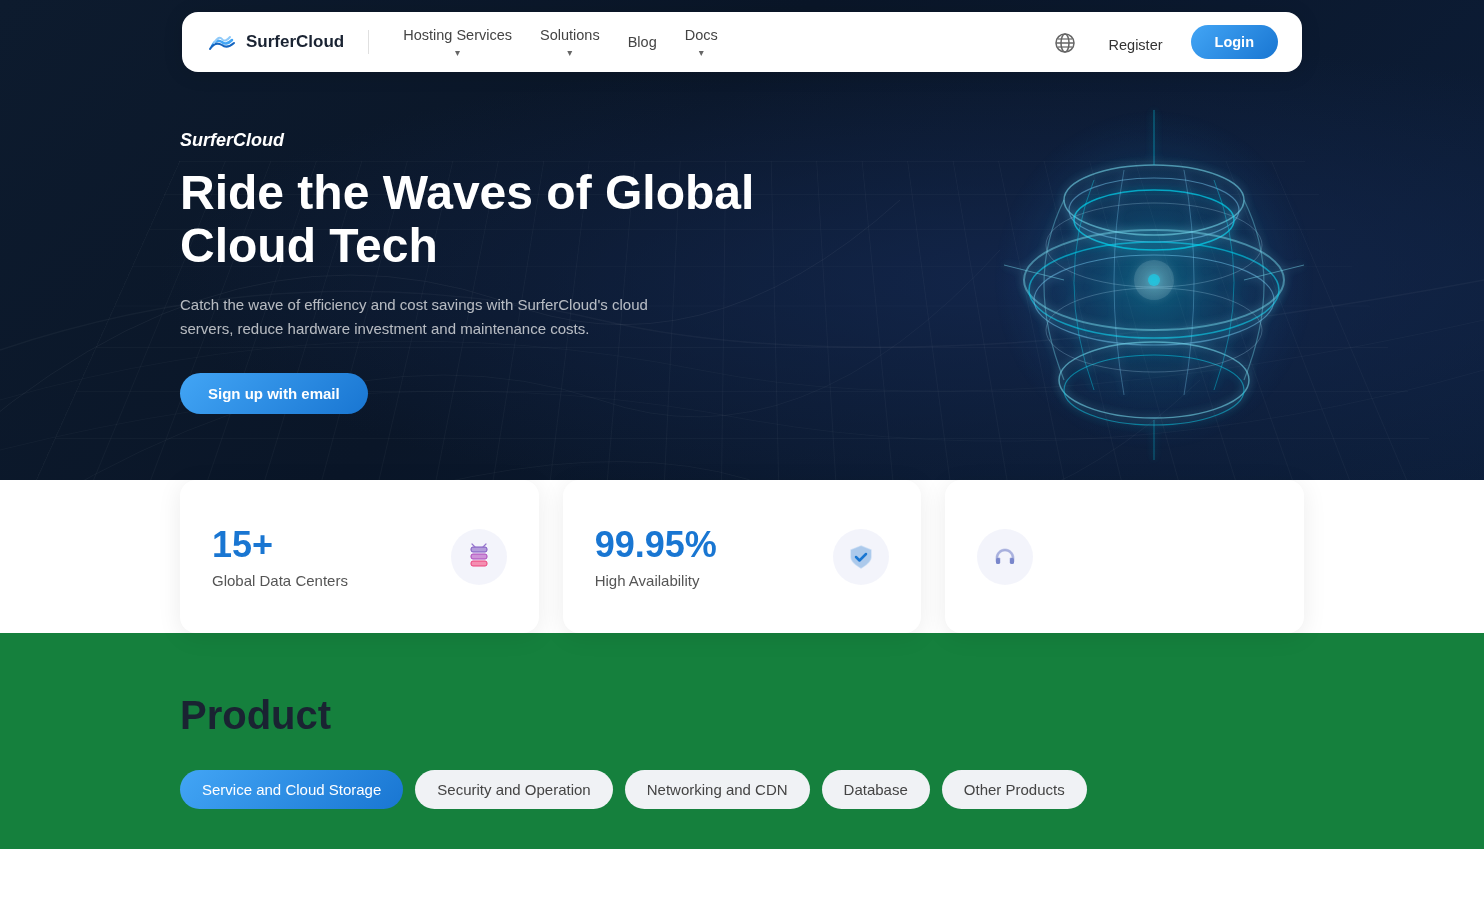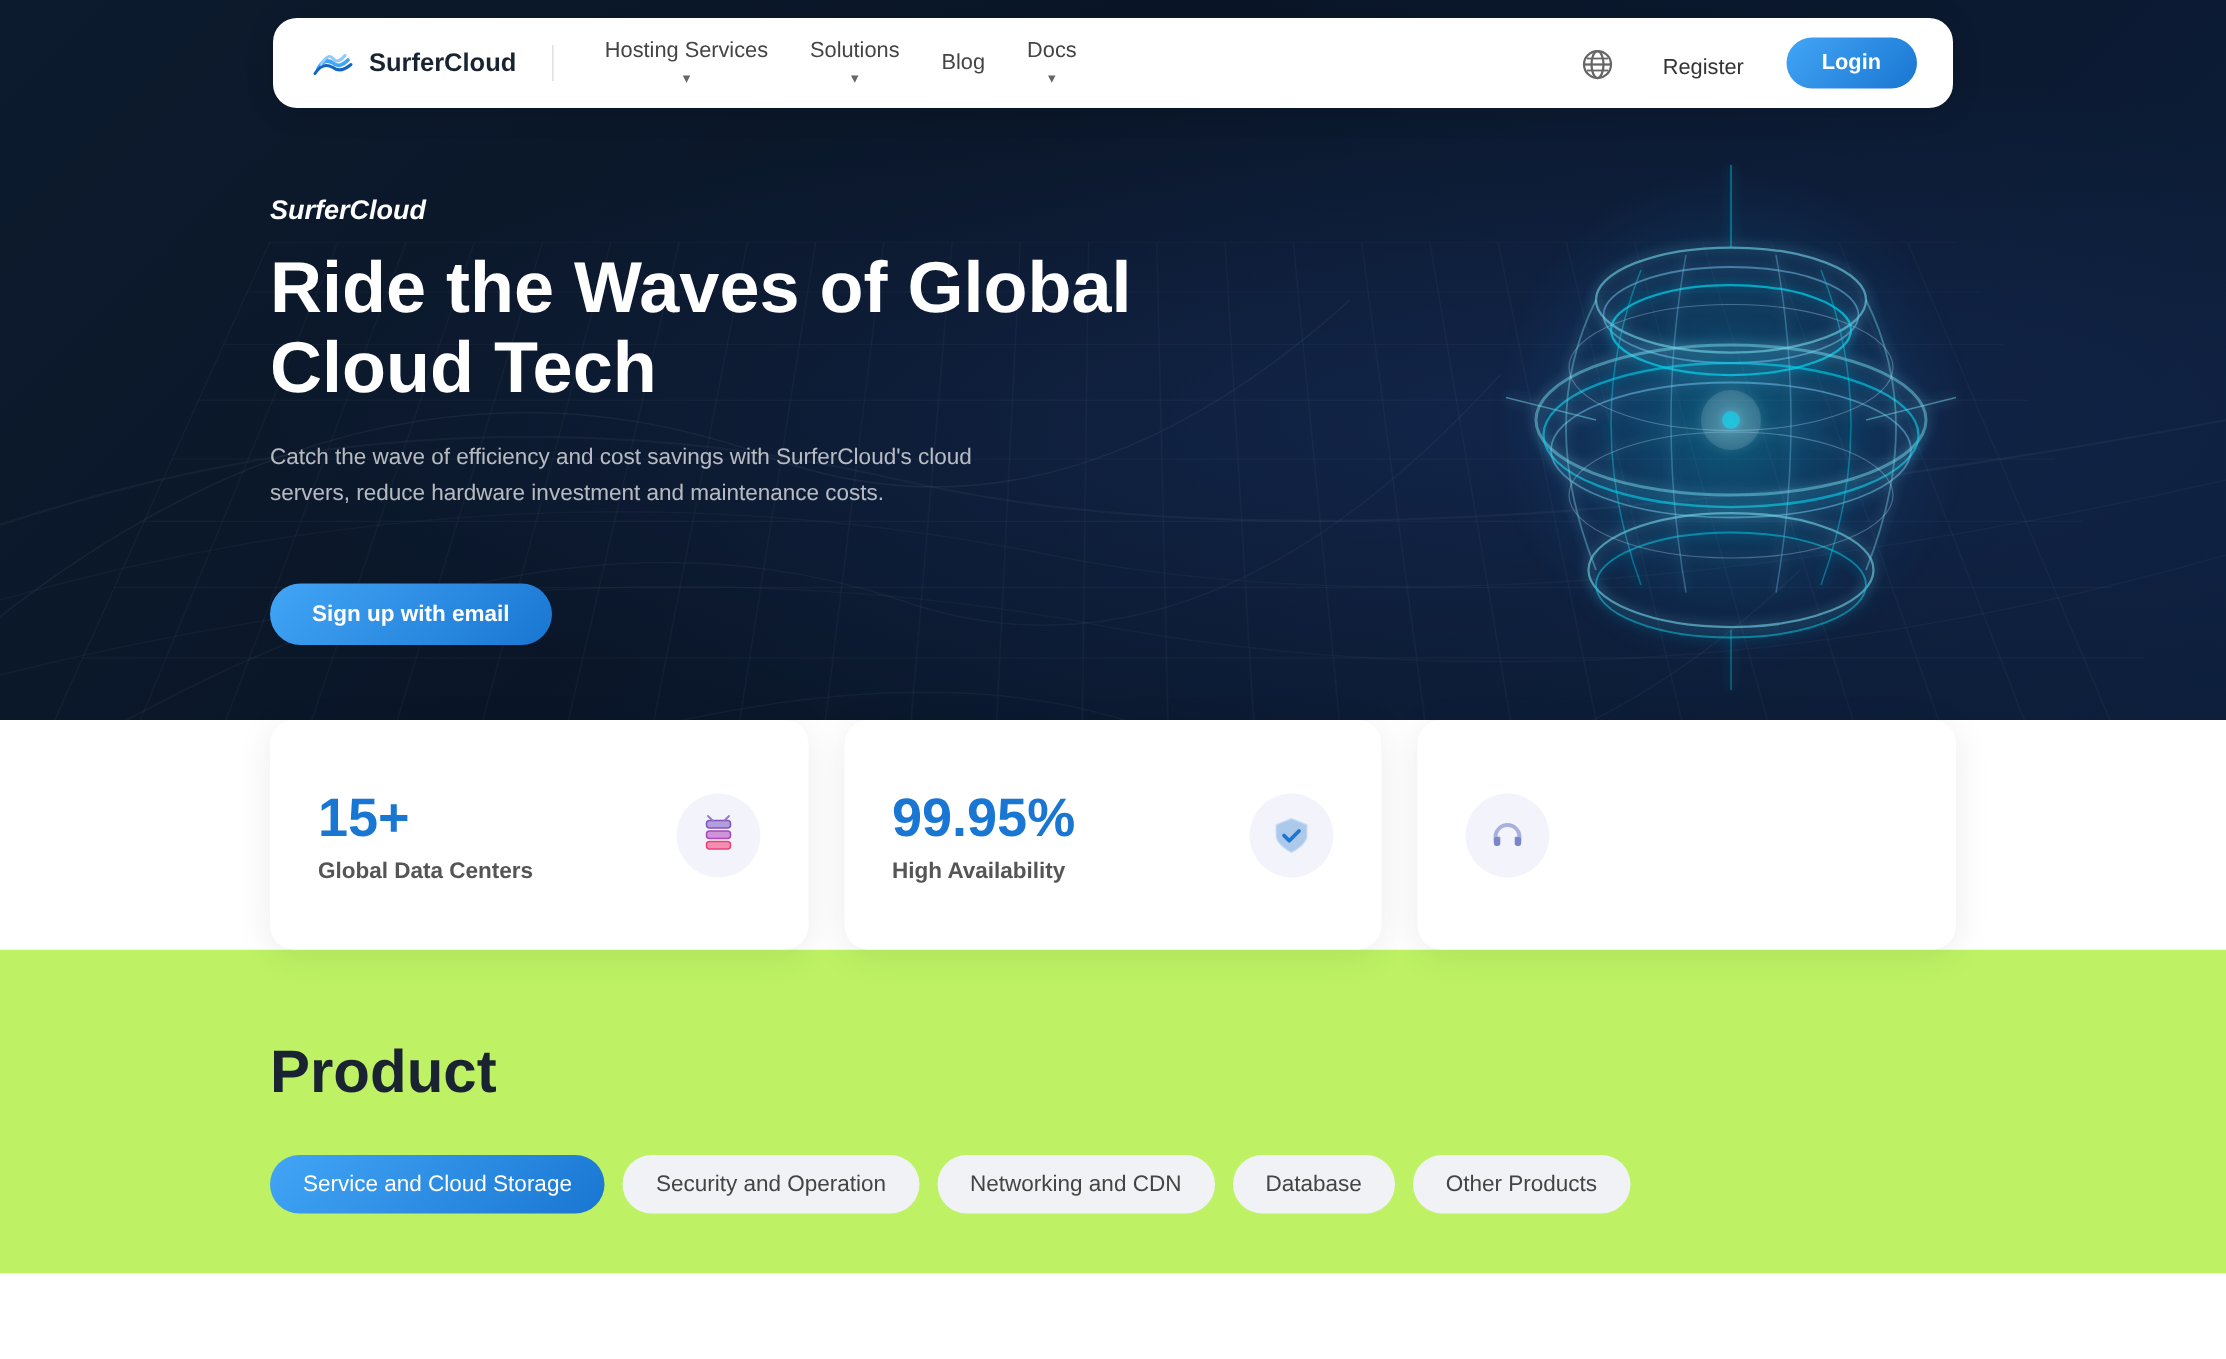--- a/index.html
+++ b/index.html
@@ -146,21 +146,21 @@
       font-size: 48px;
       font-weight: 800;
       color: #fff;
       line-height: 1.1;
       margin-bottom: 20px;
     }
     .hero-subtitle {
       font-size: 15px;
       color: rgba(255,255,255,0.7);
       line-height: 1.6;
-      margin-bottom: 48px;
+      margin-bottom: 32px;
       max-width: 480px;
     }
     .hero-cta {
       background: linear-gradient(135deg, #42a5f5, #1976d2);
       color: #fff;
       border: none;
       border-radius: 24px;
       padding: 12px 28px;
       font-size: 15px;
       font-weight: 600;
@@ -199,36 +199,35 @@
     .stat-left {}
     .stat-number {
       font-size: 36px;
       font-weight: 700;
       color: #1976d2;
       margin-bottom: 6px;
     }
     .stat-label {
       font-size: 15px;
       color: #555;
-      font-weight: bold;
     }
     .stat-icon {
       width: 56px;
       height: 56px;
       border-radius: 50%;
       background: rgba(100,120,200,0.08);
       display: flex;
       align-items: center;
       justify-content: center;
     }
 
     
     .product-section {
       padding: 60px 180px 40px;
-      background: #bef264;
+      background: #15803d;
     }
     .product-title {
       font-size: 40px;
       font-weight: 800;
       color: #1a2332;
       margin-bottom: 32px;
     }
     .product-tabs {
       display: flex;
       gap: 12px;

